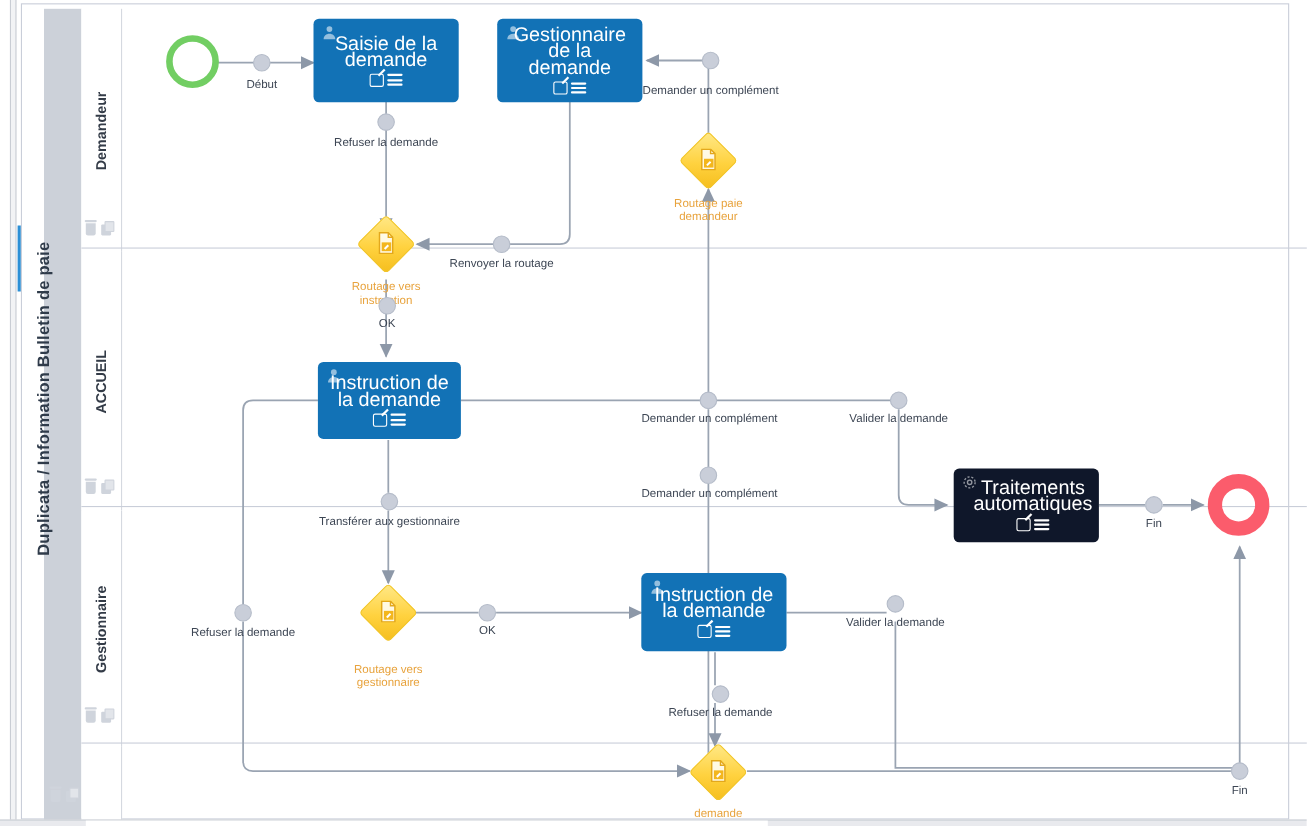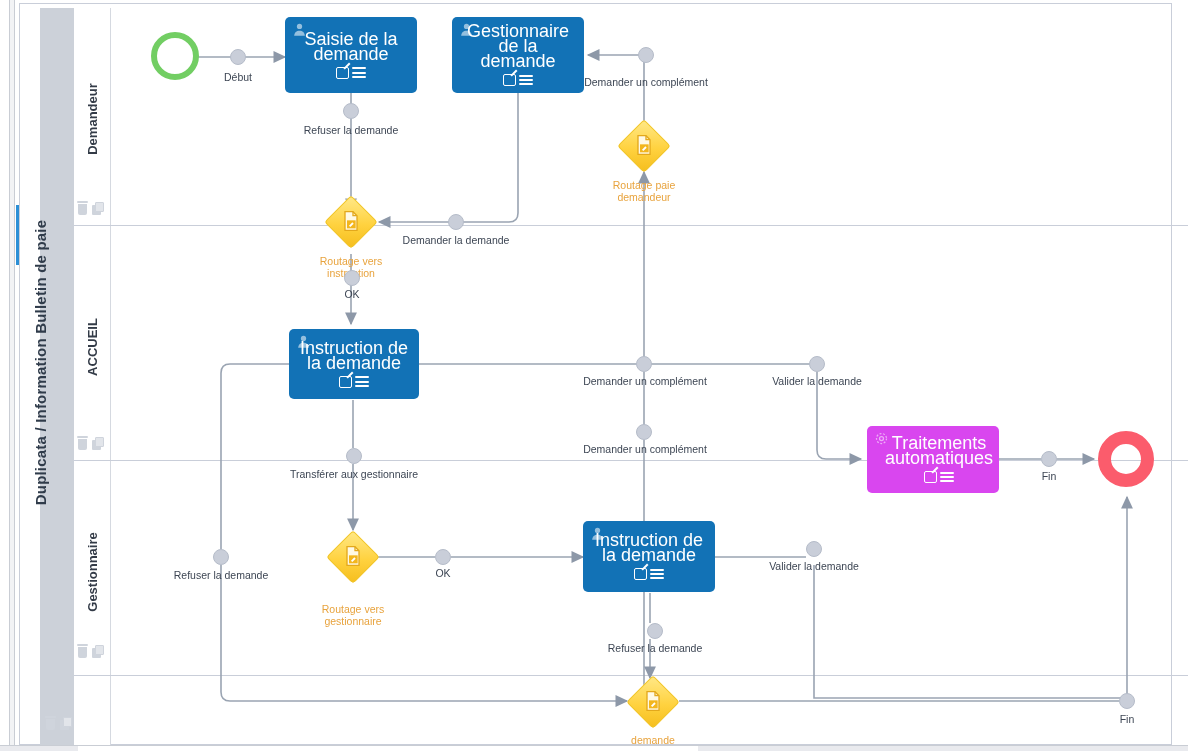--- a/index.html
+++ b/index.html
@@ -33,21 +33,21 @@
   .ic-copy{width:9px;height:10px;background:#cfd4dc;border-radius:1px;position:relative;}
   .ic-copy:before{content:"";position:absolute;left:3px;top:-3px;width:9px;height:10px;background:#e2e5ea;border:1px solid #cfd4dc;border-radius:1px;box-sizing:border-box;}
 
   
   #wires{position:absolute;left:0;top:0;width:1188px;height:751px;pointer-events:none;}
 
   
   .task{position:absolute;border-radius:5px;color:#fff;box-sizing:border-box;
     display:flex;flex-direction:column;align-items:center;justify-content:center;}
   .task.user{background:#1272b6;}
-  .task.service{background:#d946ef;padding-left:12px;}
+  .task.service{background:#0f172a;padding-left:12px;}
   .task-label{font-size:18px;line-height:15px;text-align:center;padding:0 8px;max-width:100%;}
   .task-corner{position:absolute;left:7px;top:5px;opacity:.55;}
   .task-tools{margin-top:5px;font-size:13px;letter-spacing:2px;line-height:13px;display:flex;gap:3px;align-items:center;}
   .tool-pencil{width:13px;height:12px;border:1.6px solid #fff;border-radius:2px;position:relative;box-sizing:border-box;}
   .tool-pencil:after{content:"";position:absolute;right:-3px;top:-3px;width:8px;height:2.2px;background:#fff;transform:rotate(-45deg);}
   .tool-lines{width:14px;height:12px;display:flex;flex-direction:column;justify-content:center;gap:2.2px;}
   .tool-lines i{display:block;height:2px;background:#fff;border-radius:1px;}
 
   
   .gw{position:absolute;width:48px;height:48px;}
@@ -301,21 +301,21 @@
   <div class="dot" style="left:230px;top:49px;"></div>
   <div class="flab c" style="left:238px;top:71px;">Début</div>
 
   <div class="dot" style="left:343px;top:103px;"></div>
   <div class="flab c" style="left:351px;top:124px;">Refuser la demande</div>
 
   <div class="dot" style="left:344px;top:270px;"></div>
   <div class="flab c" style="left:352px;top:288px;">OK</div>
 
   <div class="dot" style="left:448px;top:214px;"></div>
-  <div class="flab c" style="left:456px;top:234px;">Demander la demande</div>
+  <div class="flab c" style="left:456px;top:234px;">Renvoyer la routage</div>
 
   <div class="dot" style="left:638px;top:47px;"></div>
   <div class="flab c" style="left:646px;top:76px;">Demander un complément</div>
 
   <div class="dot" style="left:636px;top:356px;"></div>
   <div class="flab c" style="left:645px;top:375px;">Demander un complément</div>
 
   <div class="dot" style="left:636px;top:424px;"></div>
   <div class="flab c" style="left:645px;top:443px;">Demander un complément</div>
 

